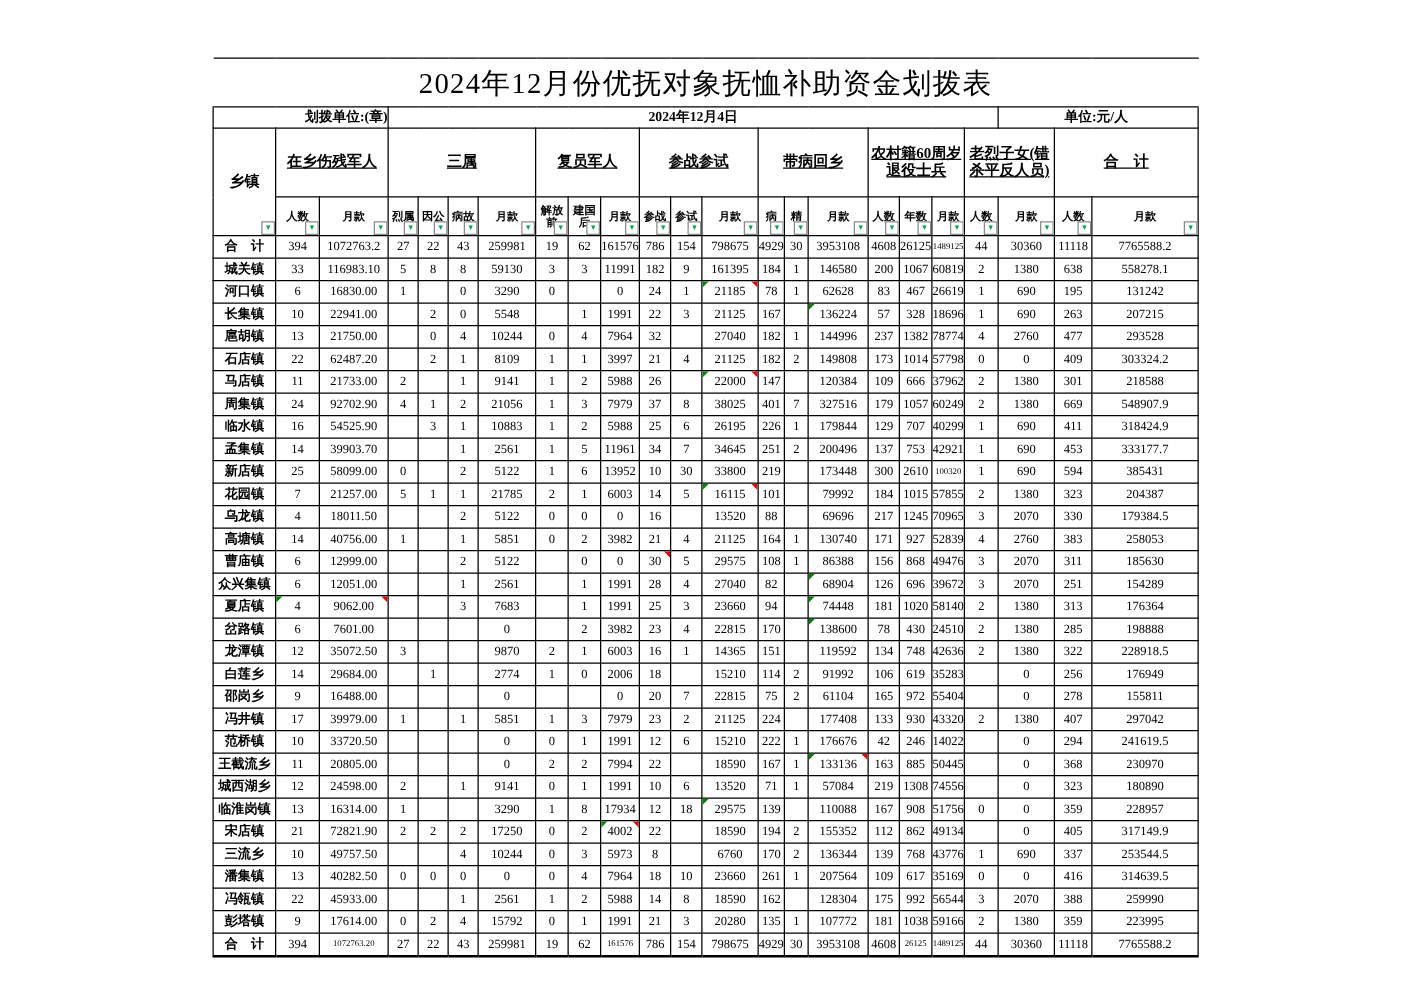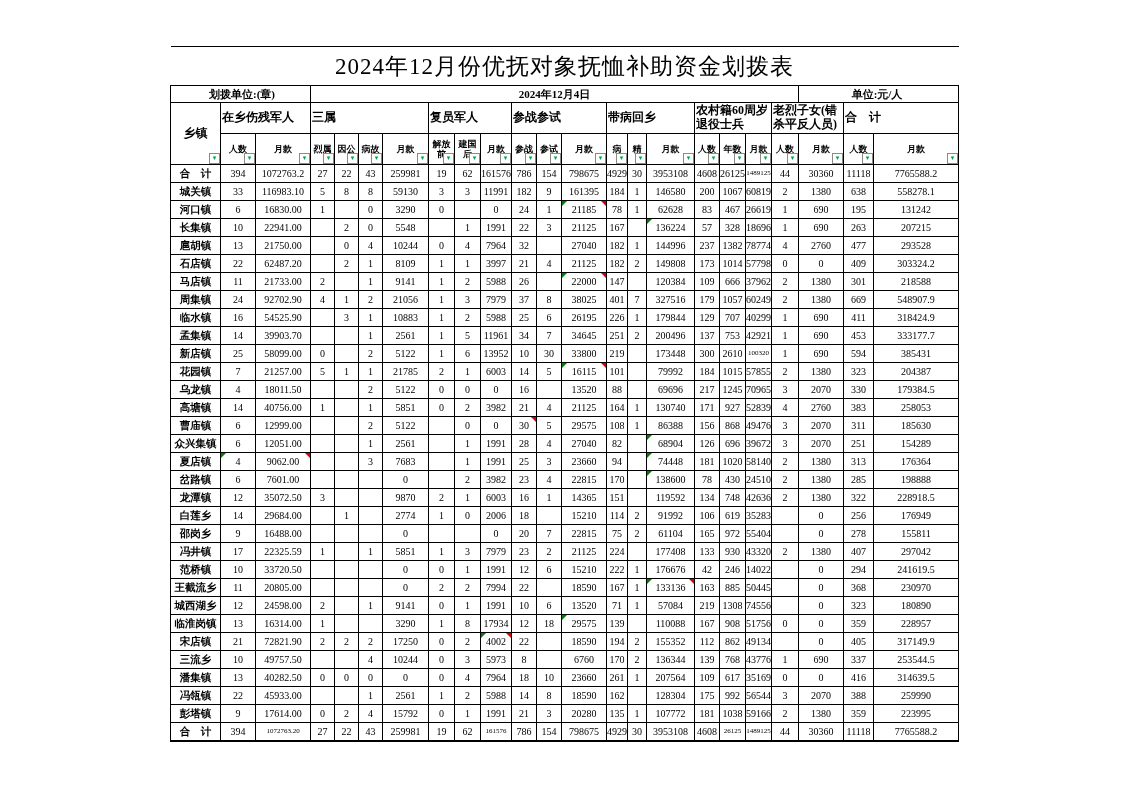--- a/index.html
+++ b/index.html
@@ -8,24 +8,24 @@
     font-family:"Liberation Serif","DejaVu Serif",serif;color:#000;
   }
   .sheet{position:absolute;left:170px;top:46px;}
   table{border-collapse:collapse;table-layout:fixed;}
   th,td{border:1px solid #000;padding:0;overflow:hidden;white-space:nowrap;}
   .title-cell{
     border-left:none;border-right:none;border-top:1px solid #000;
     font-size:23px;font-weight:normal;text-align:center;height:38px;letter-spacing:1px;
   }
   .info-row th{font-size:11px;font-weight:bold;height:16px;line-height:14px;}
-  .info-left{text-align:center;padding-left:3px;}
+  .info-left{text-align:right;padding-left:3px;}
   .info-center{text-align:center;}
   .info-right{text-align:center;padding-right:3px;}
-  .group{font-size:12px;font-weight:bold;text-align:left;height:30px;line-height:1.15;position:relative;white-space:normal;padding:0 1px;}
+  .group{font-size:12px;font-weight:bold;text-align:center;height:30px;line-height:1.15;position:relative;white-space:normal;padding:12px 1px;text-decoration:underline;}
   .corner{font-size:12px;font-weight:bold;text-align:center;position:relative;}
   .sub{font-size:9px;font-weight:bold;text-align:center;height:28px;position:relative;line-height:1.15;white-space:normal;padding:1px;}
   tbody td{height:17px;font-size:10px;text-align:center;position:relative;line-height:17px;}
   td.name{font-weight:bold;font-size:10.5px;}
   td.shrink{font-size:7px;}
   tbody tr:last-child td{border-bottom:2px solid #000;}
   .flt{
     position:absolute;right:0;bottom:0;width:9px;height:9px;
     border:1px solid #8a8a8a;background:#fff;color:#00a651;
     font-size:7px;line-height:8px;text-align:center;
@@ -633,21 +633,21 @@
           <td class="num">972</td>
           <td class="num">55404</td>
           <td class="num"></td>
           <td class="num">0</td>
           <td class="num">278</td>
           <td class="num">155811</td>
         </tr>
         <tr>
           <td class="name">冯井镇</td>
           <td class="num">17</td>
-          <td class="num">22325.59</td>
+          <td class="num">39979.00</td>
           <td class="num">1</td>
           <td class="num"></td>
           <td class="num">1</td>
           <td class="num">5851</td>
           <td class="num">1</td>
           <td class="num">3</td>
           <td class="num">7979</td>
           <td class="num">23</td>
           <td class="num">2</td>
           <td class="num">21125</td>

